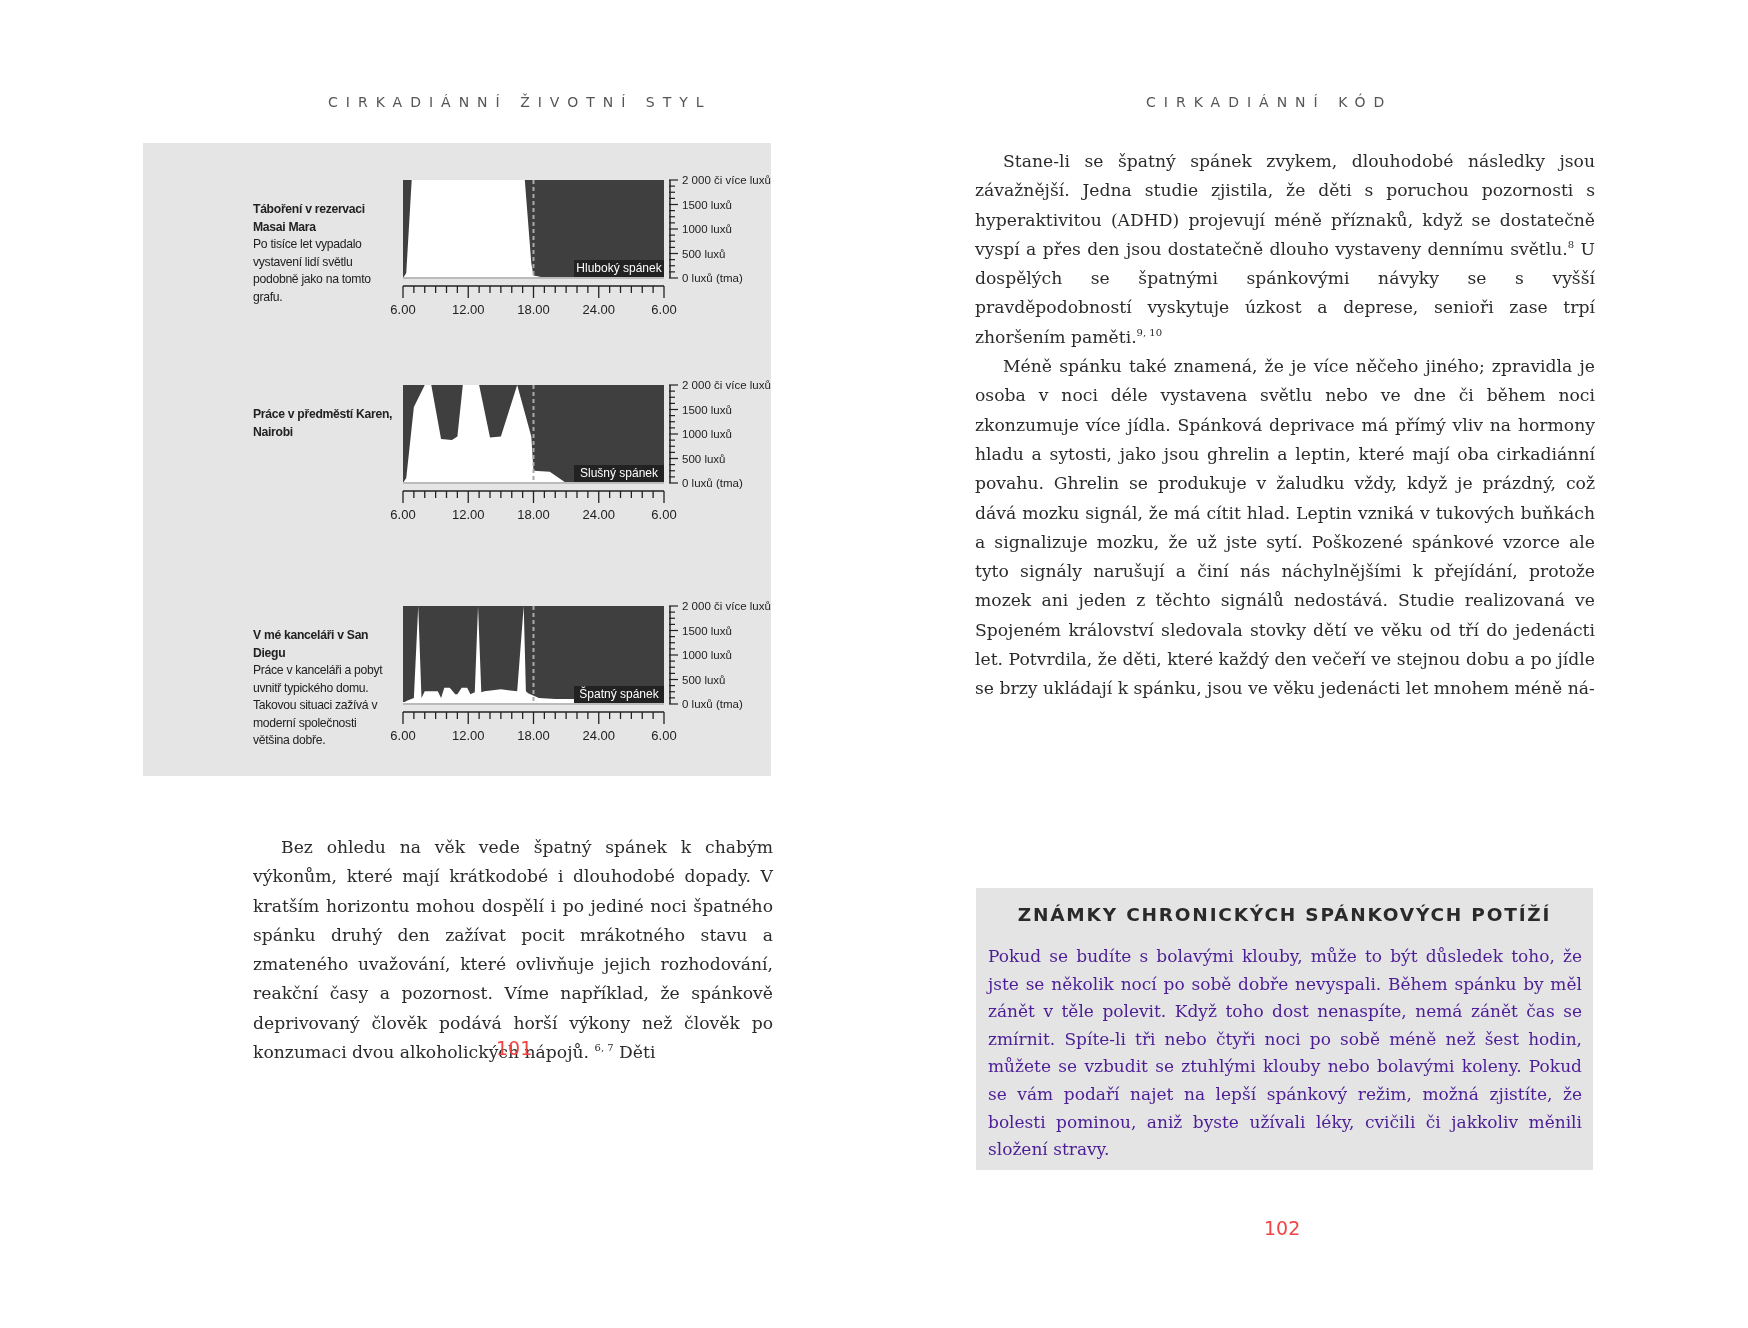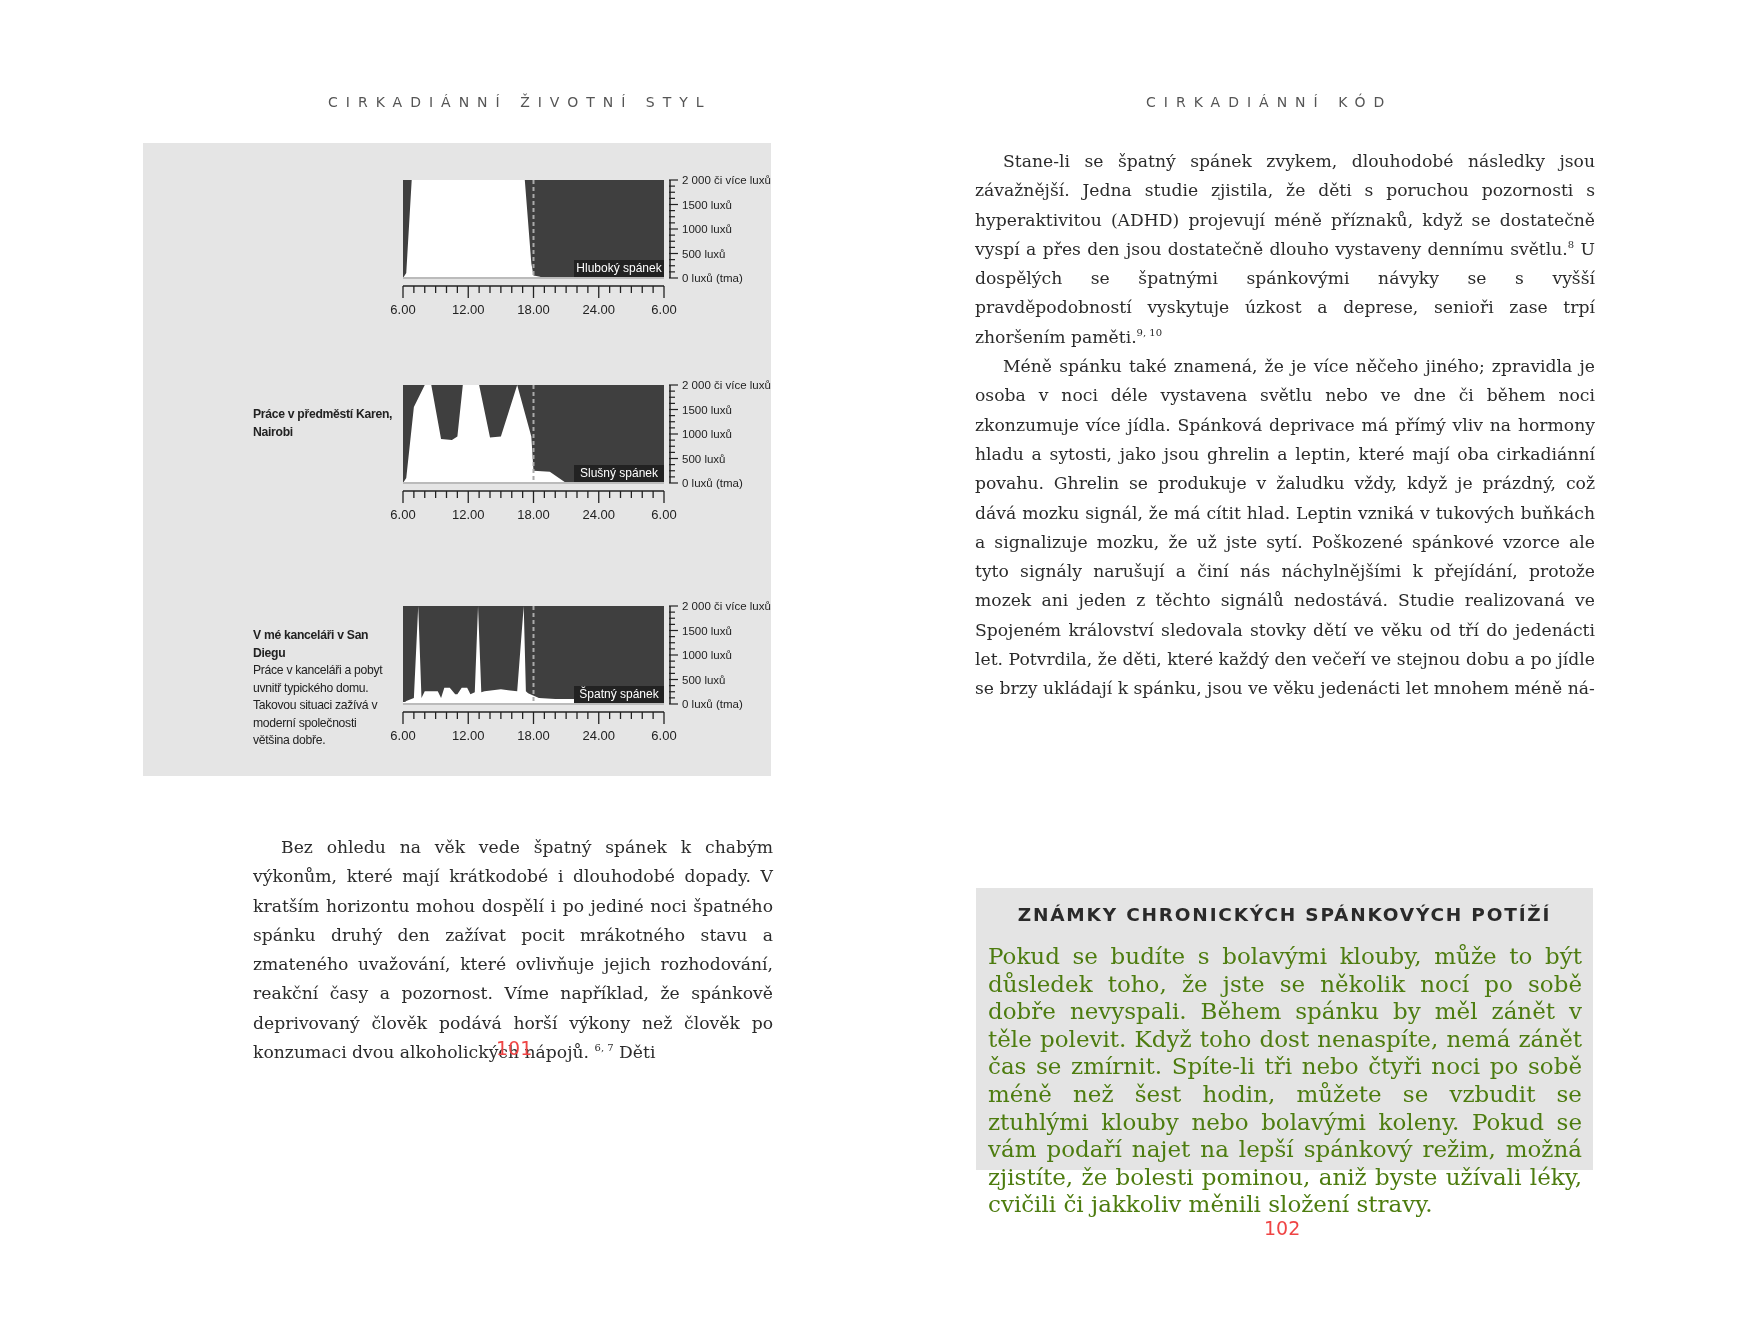--- a/index.html
+++ b/index.html
@@ -20,29 +20,33 @@
   .body-text sup { font-size:10px; line-height:0; vertical-align:7px; }
   #left-text { left:253px; top:833px; width:520px; }
   #right-text { left:975px; top:147px; width:620px; }
 
   .page-number { position:absolute; font-family:"DejaVu Sans", sans-serif; font-size:19px; color:#ef4444; }
   #pn-left { left:496px; top:1037px; }
   #pn-right { left:1264px; top:1217px; }
 
   .sidebar-box { position:absolute; left:976px; top:888px; width:617px; height:282px; background:#e4e4e4; }
   .sidebar-title { position:absolute; left:0; top:16px; width:100%; text-align:center; font-family:"DejaVu Sans", sans-serif; font-weight:bold; font-size:18.5px; letter-spacing:1.8px; color:#2a2a2a; }
-  .sidebar-body { position:absolute; left:12px; top:55px; width:594px; font-size:23px; line-height:27.6px; text-align:justify; color:#4d7c0f; }
+  .sidebar-body { position:absolute; left:12px; top:55px; width:594px; font-size:17px; line-height:27.6px; text-align:justify; color:#4c1d95; }
 </style>
 </head>
 <body>
 
 <div id="rh-left" class="running-head">CIRKADIÁNNÍ ŽIVOTNÍ STYL</div>
 
 <div class="figure-panel">
   <div class="chart-block" style="top:22px;">
+    <div class="chart-caption">
+      <span class="ttl">Táboření v rezervaci Masai Mara</span>
+      <span>Po tisíce let vypadalo vystavení lidí světlu podobně jako na tomto grafu.</span>
+    </div>
     <svg class="chart-svg" width="628" height="180">
         <rect x="260" y="15" width="261" height="98" fill="#3f3f3f"></rect>
         <path d="M260,113 L260,113 L263.2625,108.1 L268.7,15 L381.79999999999995,15 L388.32500000000005,98.3 L390.5,110.55 L395.9375,111.53 L401.375,113 L521,113 L521,113 Z" fill="#ffffff"></path>
         <line x1="260" y1="113" x2="521" y2="113" stroke="#bbb" stroke-width="2"></line>
         <line x1="390.5" y1="15" x2="390.5" y2="113" stroke="#aaa" stroke-width="2" stroke-dasharray="4,3"></line>
         <rect x="431" y="95" width="90" height="17" fill="#222"></rect>
         <text x="476" y="107" text-anchor="middle" fill="#fff" font-size="12" font-family="Liberation Sans, sans-serif">Hluboký spánek</text>
         <line x1="260" y1="121" x2="521" y2="121" stroke="#222" stroke-width="1.5"></line>
         <line x1="260" y1="121" x2="260" y2="133" stroke="#222" stroke-width="1.3"></line>
         <line x1="270.875" y1="121" x2="270.875" y2="128" stroke="#222" stroke-width="1.3"></line>

